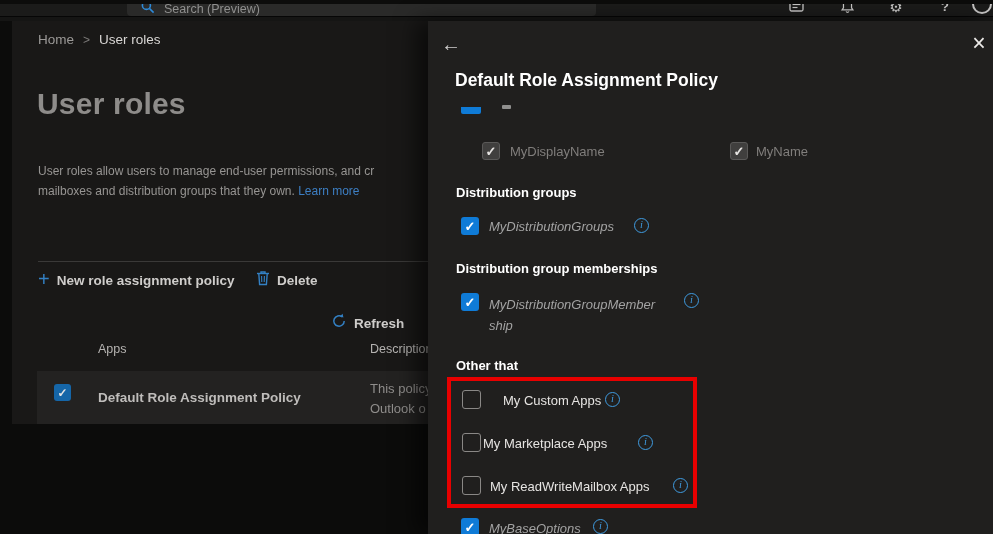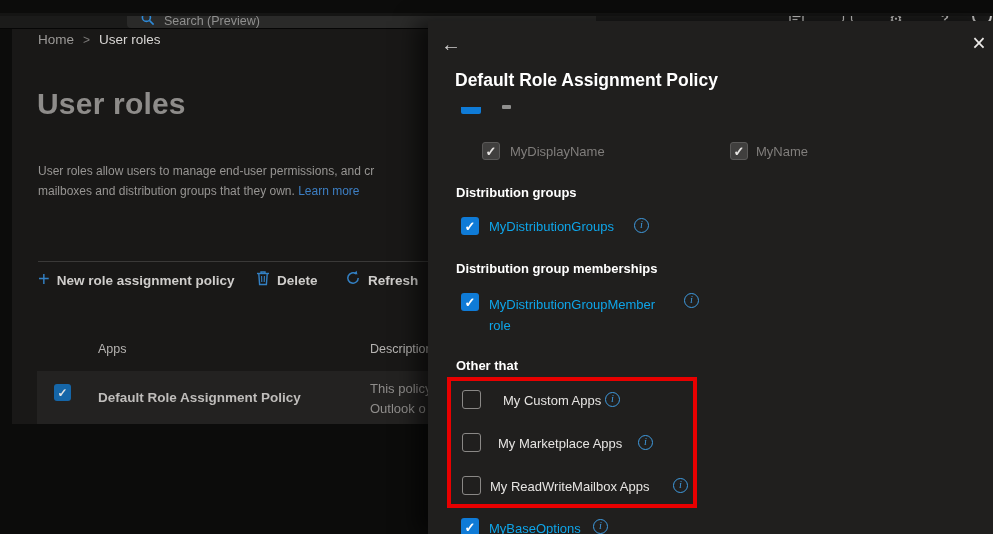--- a/index.html
+++ b/index.html
@@ -5,21 +5,21 @@
   html,body{margin:0;padding:0;background:#000;}
   .screen{
     position:relative;width:993px;height:534px;overflow:hidden;
     background:#0c0c0b;
     font-family:"Liberation Sans",sans-serif;
     -webkit-font-smoothing:antialiased;
   }
 
   
   .topbar{
-    position:absolute;left:0;top:16px;width:993px;height:12px;
+    position:absolute;left:0;top:4px;width:993px;height:12px;
     background:#1b1b1a;border-bottom:1px solid #060606;overflow:hidden;z-index:6;
   }
   .searchbox{
     position:absolute;left:127px;top:-11px;width:469px;height:23px;
     background:#2a2a29;border-radius:4px;
     display:flex;align-items:center;gap:9px;padding-left:14px;box-sizing:border-box;
   }
   .searchbox .stext{font-size:12.5px;color:#8f8f8e;}
   .tb-ic{position:absolute;top:-7px;width:18px;height:18px;display:flex;align-items:center;justify-content:center;color:#c9c8c7;}
   .tb-ic svg{display:block;}
@@ -77,21 +77,21 @@
   .back-btn::before{content:"←";}
   .close-btn{position:absolute;left:538px;top:10px;width:26px;height:26px;color:#eceae8;font-size:23px;line-height:24px;text-align:center;}
   .close-btn::before{content:"×";}
   .panel-title{position:absolute;left:27px;top:49px;margin:0;font-size:17.5px;font-weight:bold;color:#ffffff;white-space:nowrap;}
 
   .sliver-cb{position:absolute;left:33px;top:86px;width:20px;height:7px;background:#0f7bd7;border-radius:0 0 2px 2px;}
   .sliver-txt{position:absolute;left:74px;top:84px;width:9px;height:4px;background:#8f8f8e;border-radius:1px;}
 
   .cb-label{position:absolute;font-size:13px;white-space:nowrap;}
   .lab-dis{color:#807e7c;}
-  .lab-on{color:#0ea5e9;}
+  .lab-on{color:#a3a3a3;font-style:italic;}
   .lab-bright{color:#e6e4e2;}
 
   .sec-head{position:absolute;margin:0;font-size:13px;font-weight:bold;color:#ffffff;white-space:nowrap;}
 
   .info{
     position:absolute;width:15px;height:15px;border:1px solid #3f9be0;border-radius:50%;
     box-sizing:border-box;color:#3f9be0;text-align:center;
     font-family:"Liberation Serif",serif;font-style:italic;font-size:10.5px;line-height:12px;
   }
   .info::after{content:"i";}
@@ -168,21 +168,21 @@
         <svg width="14" height="16" viewBox="0 0 14 16">
           <line x1="1" y1="3.5" x2="13" y2="3.5" stroke="#3380c4" stroke-width="1.4"></line>
           <path d="M5 3.5V2h4v1.5" fill="none" stroke="#3380c4" stroke-width="1.4"></path>
           <path d="M2.8 3.5l.8 11h6.8l.8-11" fill="none" stroke="#3380c4" stroke-width="1.4"></path>
           <line x1="5.6" y1="6" x2="5.8" y2="12" stroke="#3380c4" stroke-width="1.1"></line>
           <line x1="8.4" y1="6" x2="8.2" y2="12" stroke="#3380c4" stroke-width="1.1"></line>
         </svg>
       </span>
       <span class="tlabel">Delete</span>
     </div>
-    <div class="tbtn" style="left:345px;">
+    <div class="tbtn" style="left:331px;margin-top:43px;">
       <span>
         <svg width="16" height="16" viewBox="0 0 16 16">
           <path d="M13.2 8a5.2 5.2 0 1 1 -2.1-4.2" fill="none" stroke="#3380c4" stroke-width="1.5"></path>
           <polygon points="11.6,0.8 12.4,4.6 8.8,3.6" fill="#3380c4"></polygon>
         </svg>
       </span>
       <span class="tlabel">Refresh</span>
     </div>
 
     <span class="col-head" style="left:98px;">Apps</span>
@@ -215,34 +215,34 @@
 
     <h3 class="sec-head" style="left:28px;top:164px;">Distribution groups</h3>
     <span class="cb blue" style="left:33px;top:196px;"></span>
     <span class="cb-label lab-on" style="left:61px;top:198px;">MyDistributionGroups</span>
     <span class="info" style="left:206px;top:197px;"></span>
 
     <h3 class="sec-head" style="left:28px;top:240px;">Distribution group memberships</h3>
     <span class="cb blue" style="left:33px;top:272px;"></span>
     <span class="cb-label lab-on" style="left:61px;top:273px;line-height:21px;">
         <span style="display:block;">MyDistributionGroupMember</span>
-        <span style="display:block;">role</span>
+        <span style="display:block;">ship</span>
       </span>
     <span class="info" style="left:256px;top:272px;"></span>
 
     <h3 class="sec-head" style="left:28px;top:337px;">Other that</h3>
 
     <div class="red-annot"></div>
 
     <span class="cb empty" style="left:34px;top:369px;width:19px;height:19px;"></span>
     <span class="cb-label lab-bright" style="left:75px;top:372px;">My Custom Apps</span>
     <span class="info" style="left:177px;top:371px;"></span>
 
     <span class="cb empty" style="left:34px;top:412px;width:19px;height:19px;"></span>
-    <span class="cb-label lab-bright" style="left:70px;top:415px;">My Marketplace Apps</span>
+    <span class="cb-label lab-bright" style="left:55px;top:415px;">My Marketplace Apps</span>
     <span class="info" style="left:210px;top:414px;"></span>
 
     <span class="cb empty" style="left:34px;top:455px;width:19px;height:19px;"></span>
     <span class="cb-label lab-bright" style="left:62px;top:458px;">My ReadWriteMailbox Apps</span>
     <span class="info" style="left:245px;top:457px;"></span>
 
     <span class="cb blue" style="left:33px;top:497px;"></span>
     <span class="cb-label lab-on" style="left:61px;top:500px;">MyBaseOptions</span>
     <span class="info" style="left:165px;top:498px;"></span>
 

